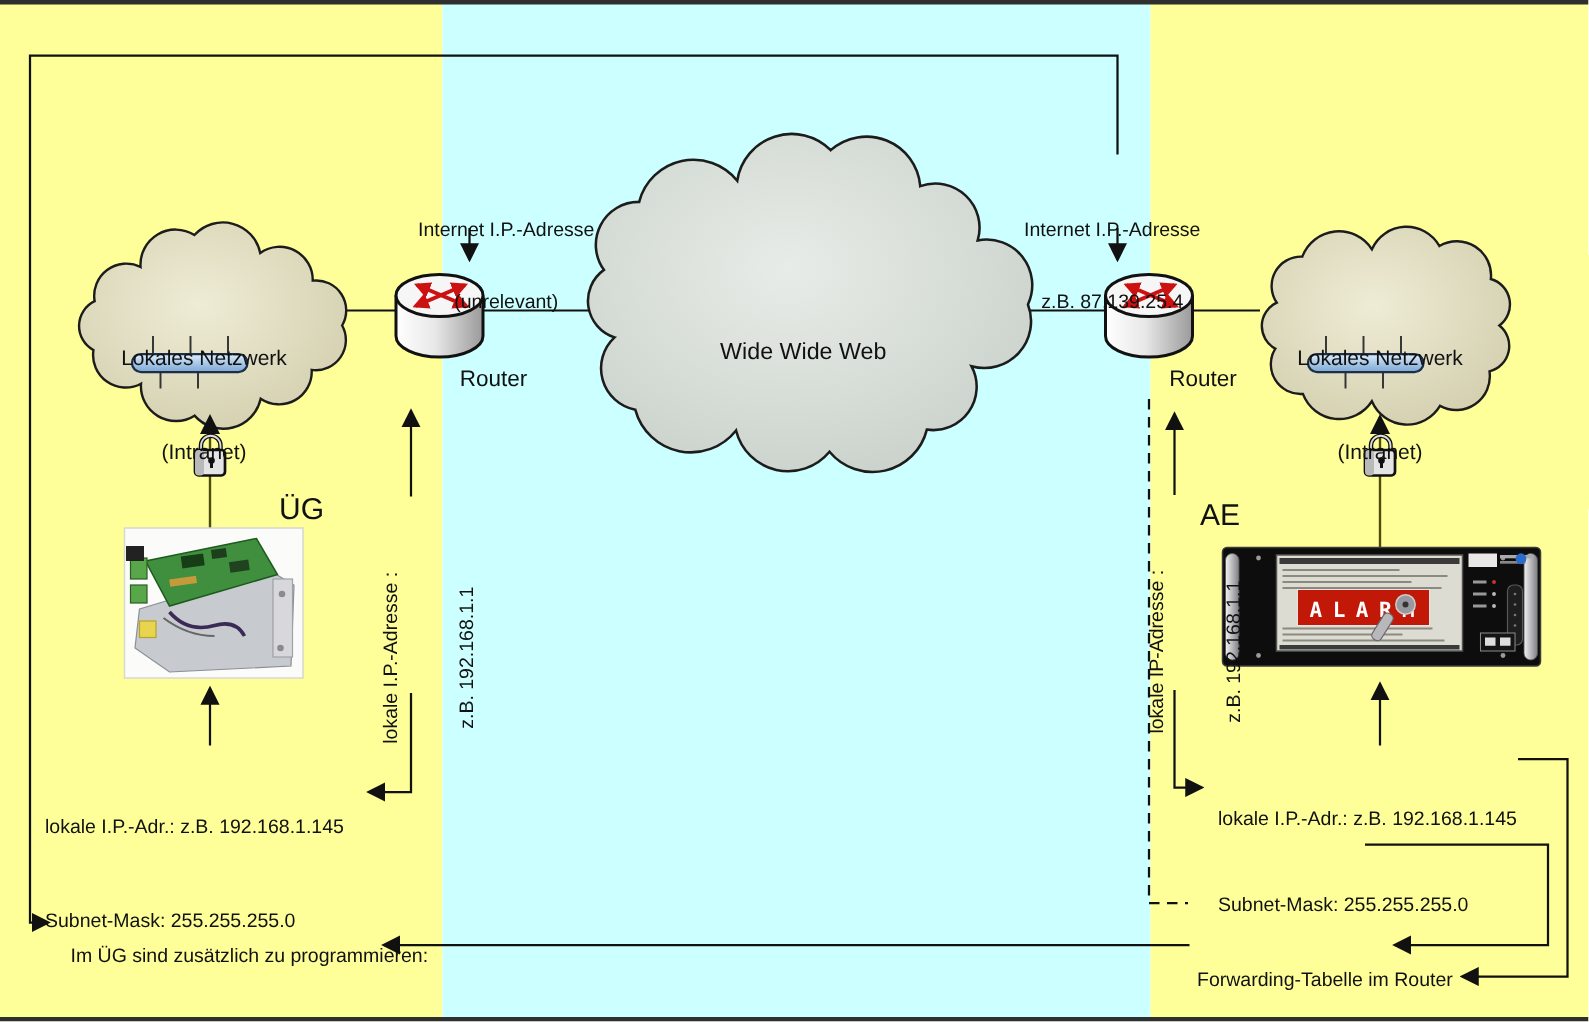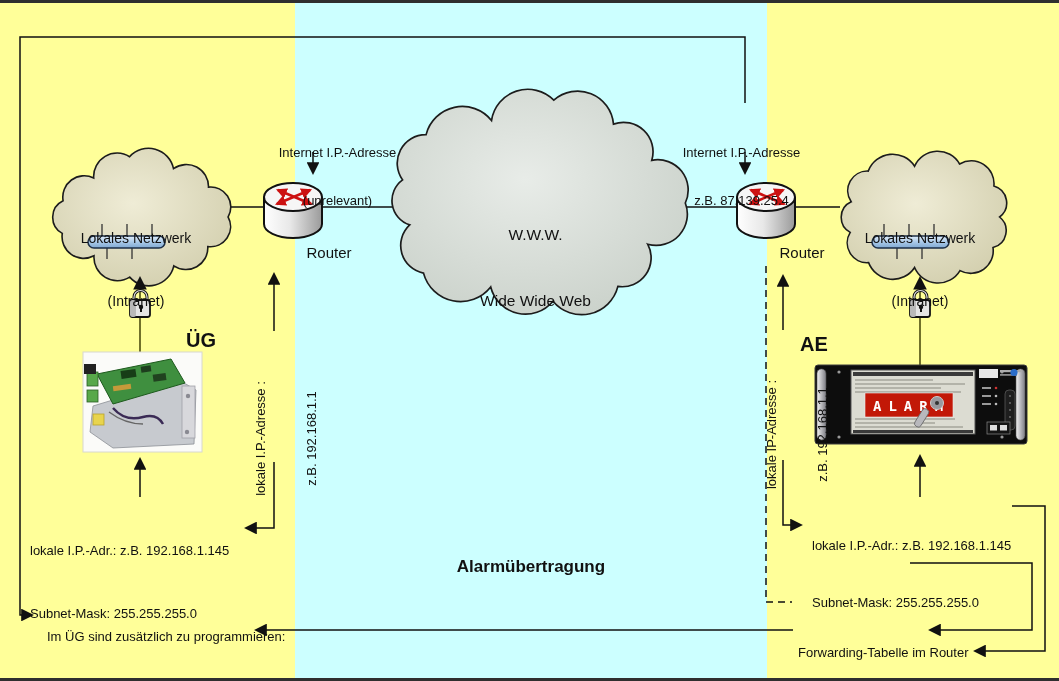--- a/index.html
+++ b/index.html
@@ -12,21 +12,21 @@
   .edge{position:absolute;left:0;width:1059px;height:3px;background:#2f2f2f;}
   #edge-top{top:0;} #edge-bottom{top:678px;}
   svg.overlay{position:absolute;left:0;top:0;z-index:2;}
   .txt{position:absolute;z-index:3;font-size:13px;line-height:20px;white-space:pre;}
   .txt span{display:block;}
   .ctr{text-align:center;}
   .note{font-size:13px;line-height:16px;}
   .cloudlbl{font-size:14px;line-height:21px;}
   .wwwlbl{font-size:15.5px;line-height:22px;}
   .routerlbl{font-size:15px;margin-left:36px;}
-  .devlbl{font-size:20px;font-weight:bold;text-align:right;}
+  .devlbl{font-size:20px;font-weight:normal;text-align:right;}
   .rot{transform:rotate(-90deg);font-size:13px;line-height:17px;text-align:center;}
   .cfg{line-height:21px;}
   .cfg19{line-height:19px;}
   .cfg22{line-height:22px;}
   .title{font-size:17px;font-weight:bold;line-height:24px;}
   .alarmtext{font-family:"DejaVu Sans Mono","Liberation Mono",monospace;
              font-weight:bold;letter-spacing:7px;}
 </style>
 </head>
 <body>
@@ -224,21 +224,20 @@
   <span>Lokales Netzwerk</span>
   <span>(Intranet)</span>
 </div>
 
 <div class="txt cloudlbl ctr" style="left:845px;top:186px;width:150px;">
   <span>Lokales Netzwerk</span>
   <span>(Intranet)</span>
 </div>
 
 <div class="txt wwwlbl ctr" style="left:453px;top:180px;width:165px;">
-  <span>W.W.W.</span>
   <span>Wide Wide Web</span>
 </div>
 
 <div class="txt routerlbl ctr" style="left:264px;top:243px;width:58px;">Router</div>
 
 <div class="txt routerlbl ctr" style="left:737px;top:243px;width:58px;">Router</div>
 
 <div class="txt devlbl" style="left:186px;top:330px;">ÜG</div>
 
 <div class="txt devlbl" style="left:800px;top:334px;">AE</div>
@@ -258,21 +257,20 @@
   <span>Subnet-Mask: 255.255.255.0</span>
 </div>
 
 <div class="txt cfg22" style="left:47px;top:582px;">
   <span>Im ÜG sind zusätzlich zu programmieren:</span>
   
   
 </div>
 
 <div class="txt title ctr" style="left:431px;top:507px;width:200px;">
-  <span>Alarmübertragung</span>
 </div>
 
 <div class="txt cfg19" style="left:812px;top:498px;">
   <span>lokale I.P.-Adr.: z.B. 192.168.1.145</span>
   <span>Subnet-Mask: 255.255.255.0</span>
   
 </div>
 
 <div class="txt cfg22" style="left:798px;top:598px;">
   <span>Forwarding-Tabelle im Router</span>

